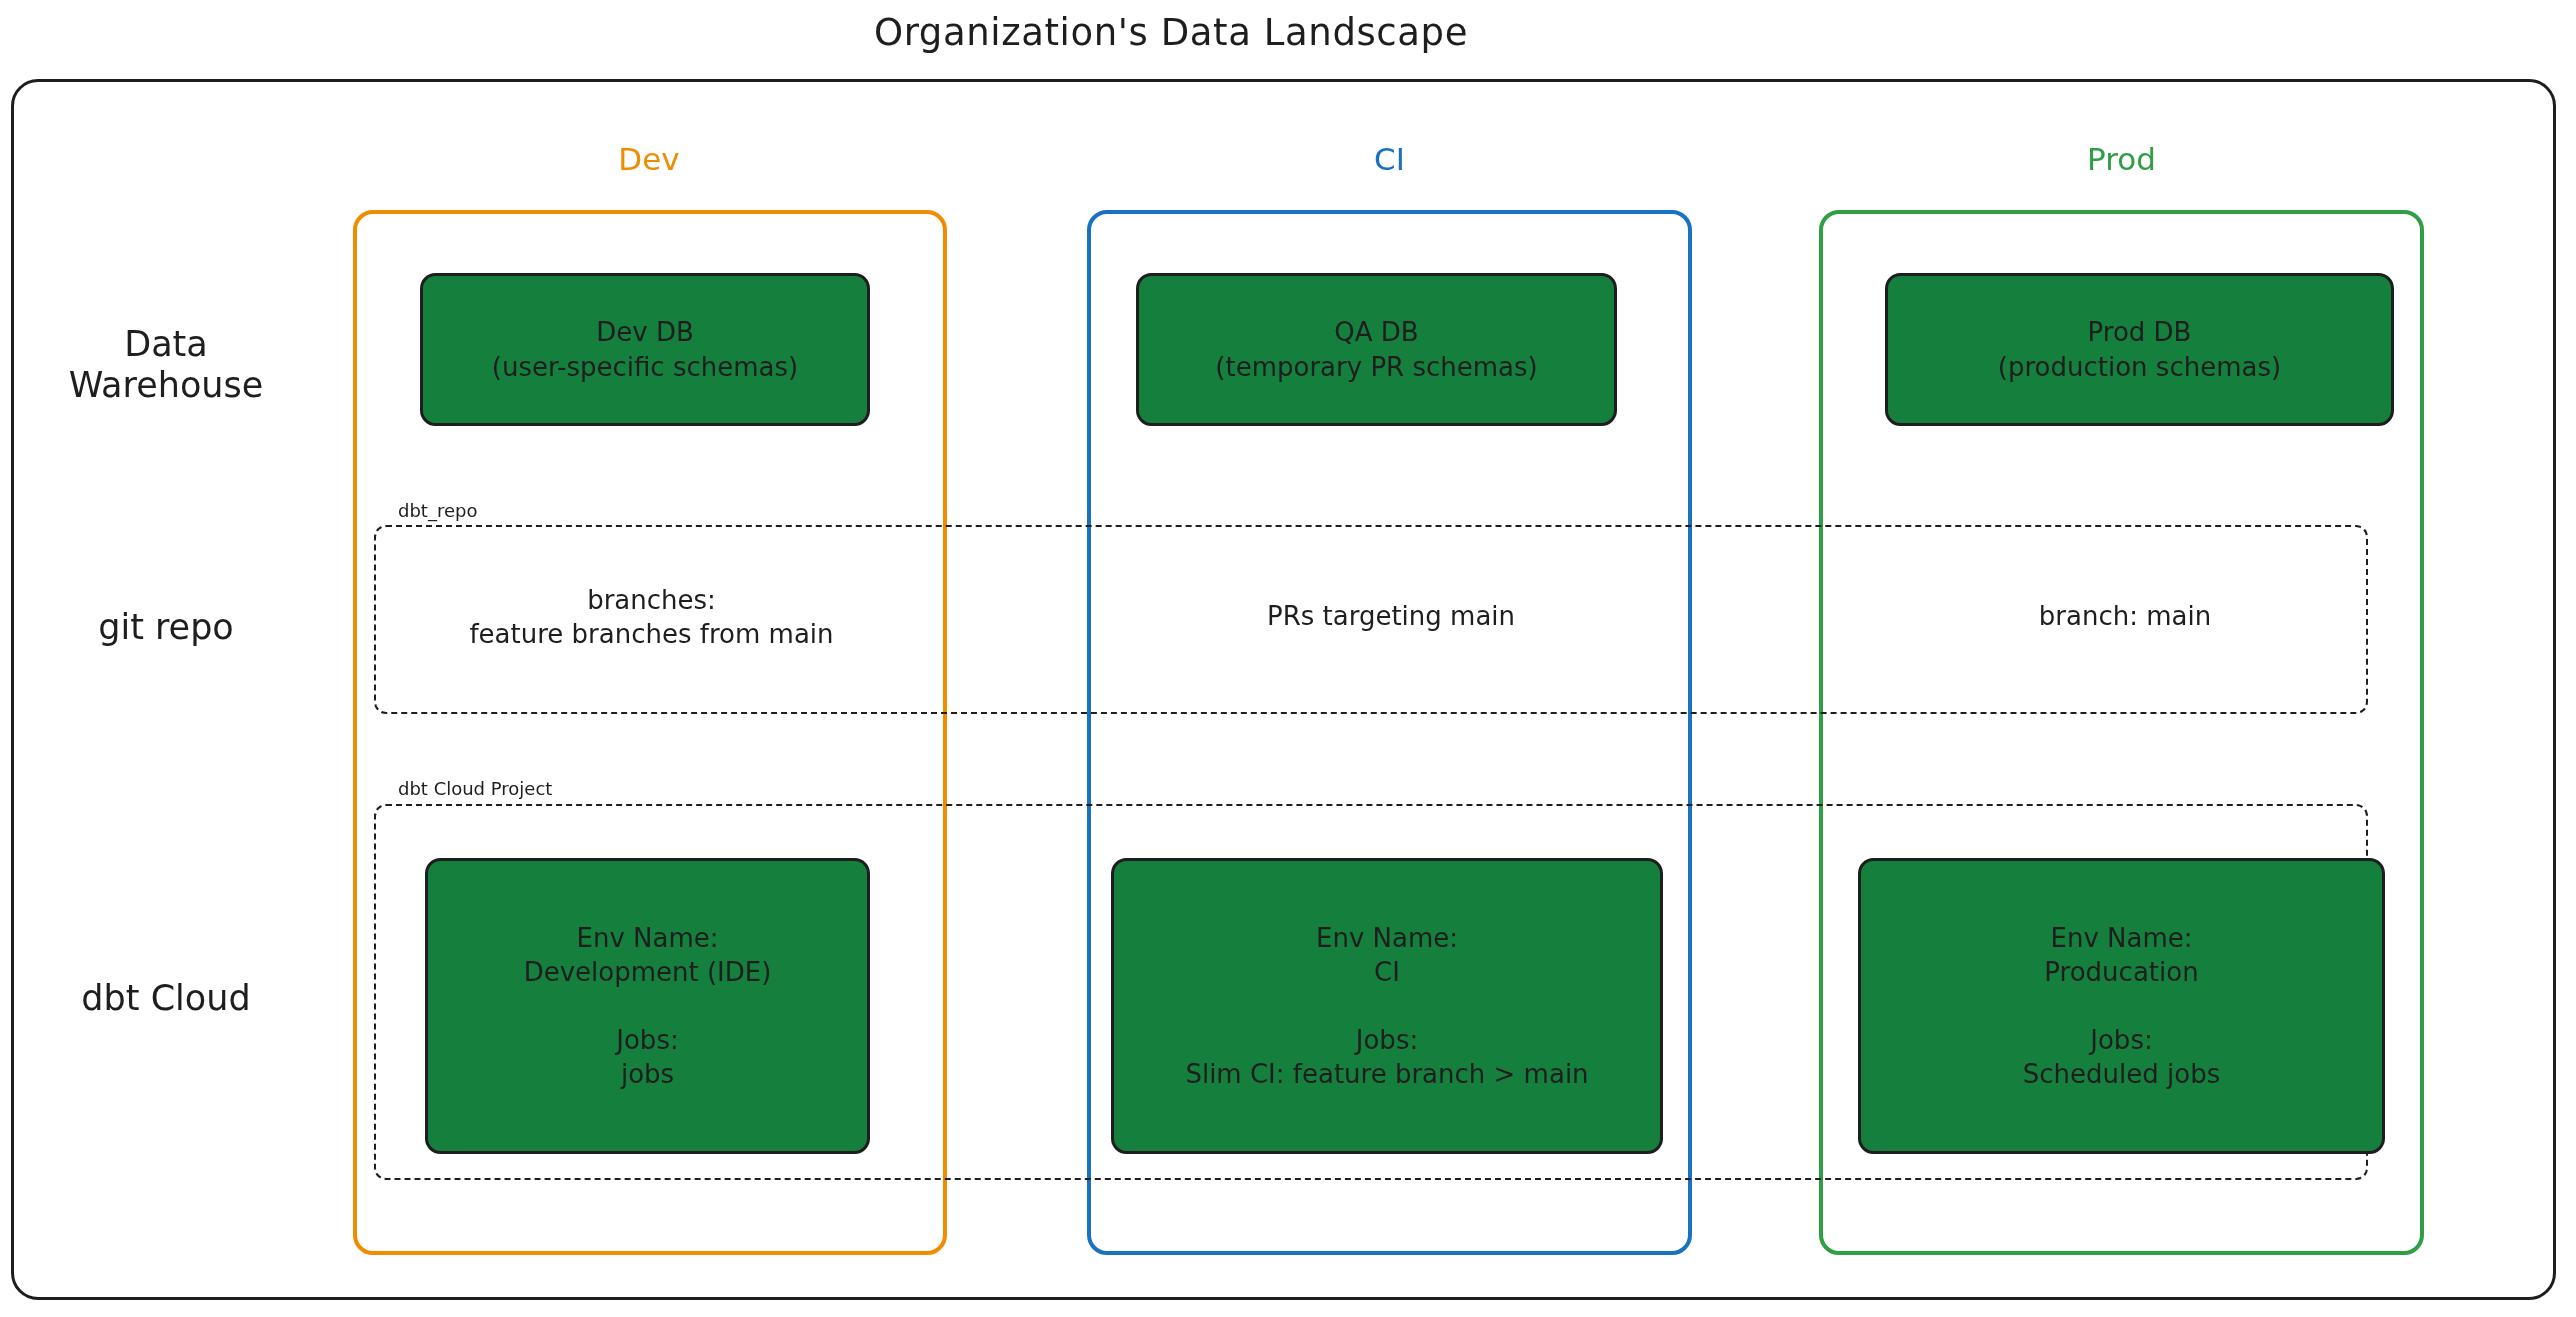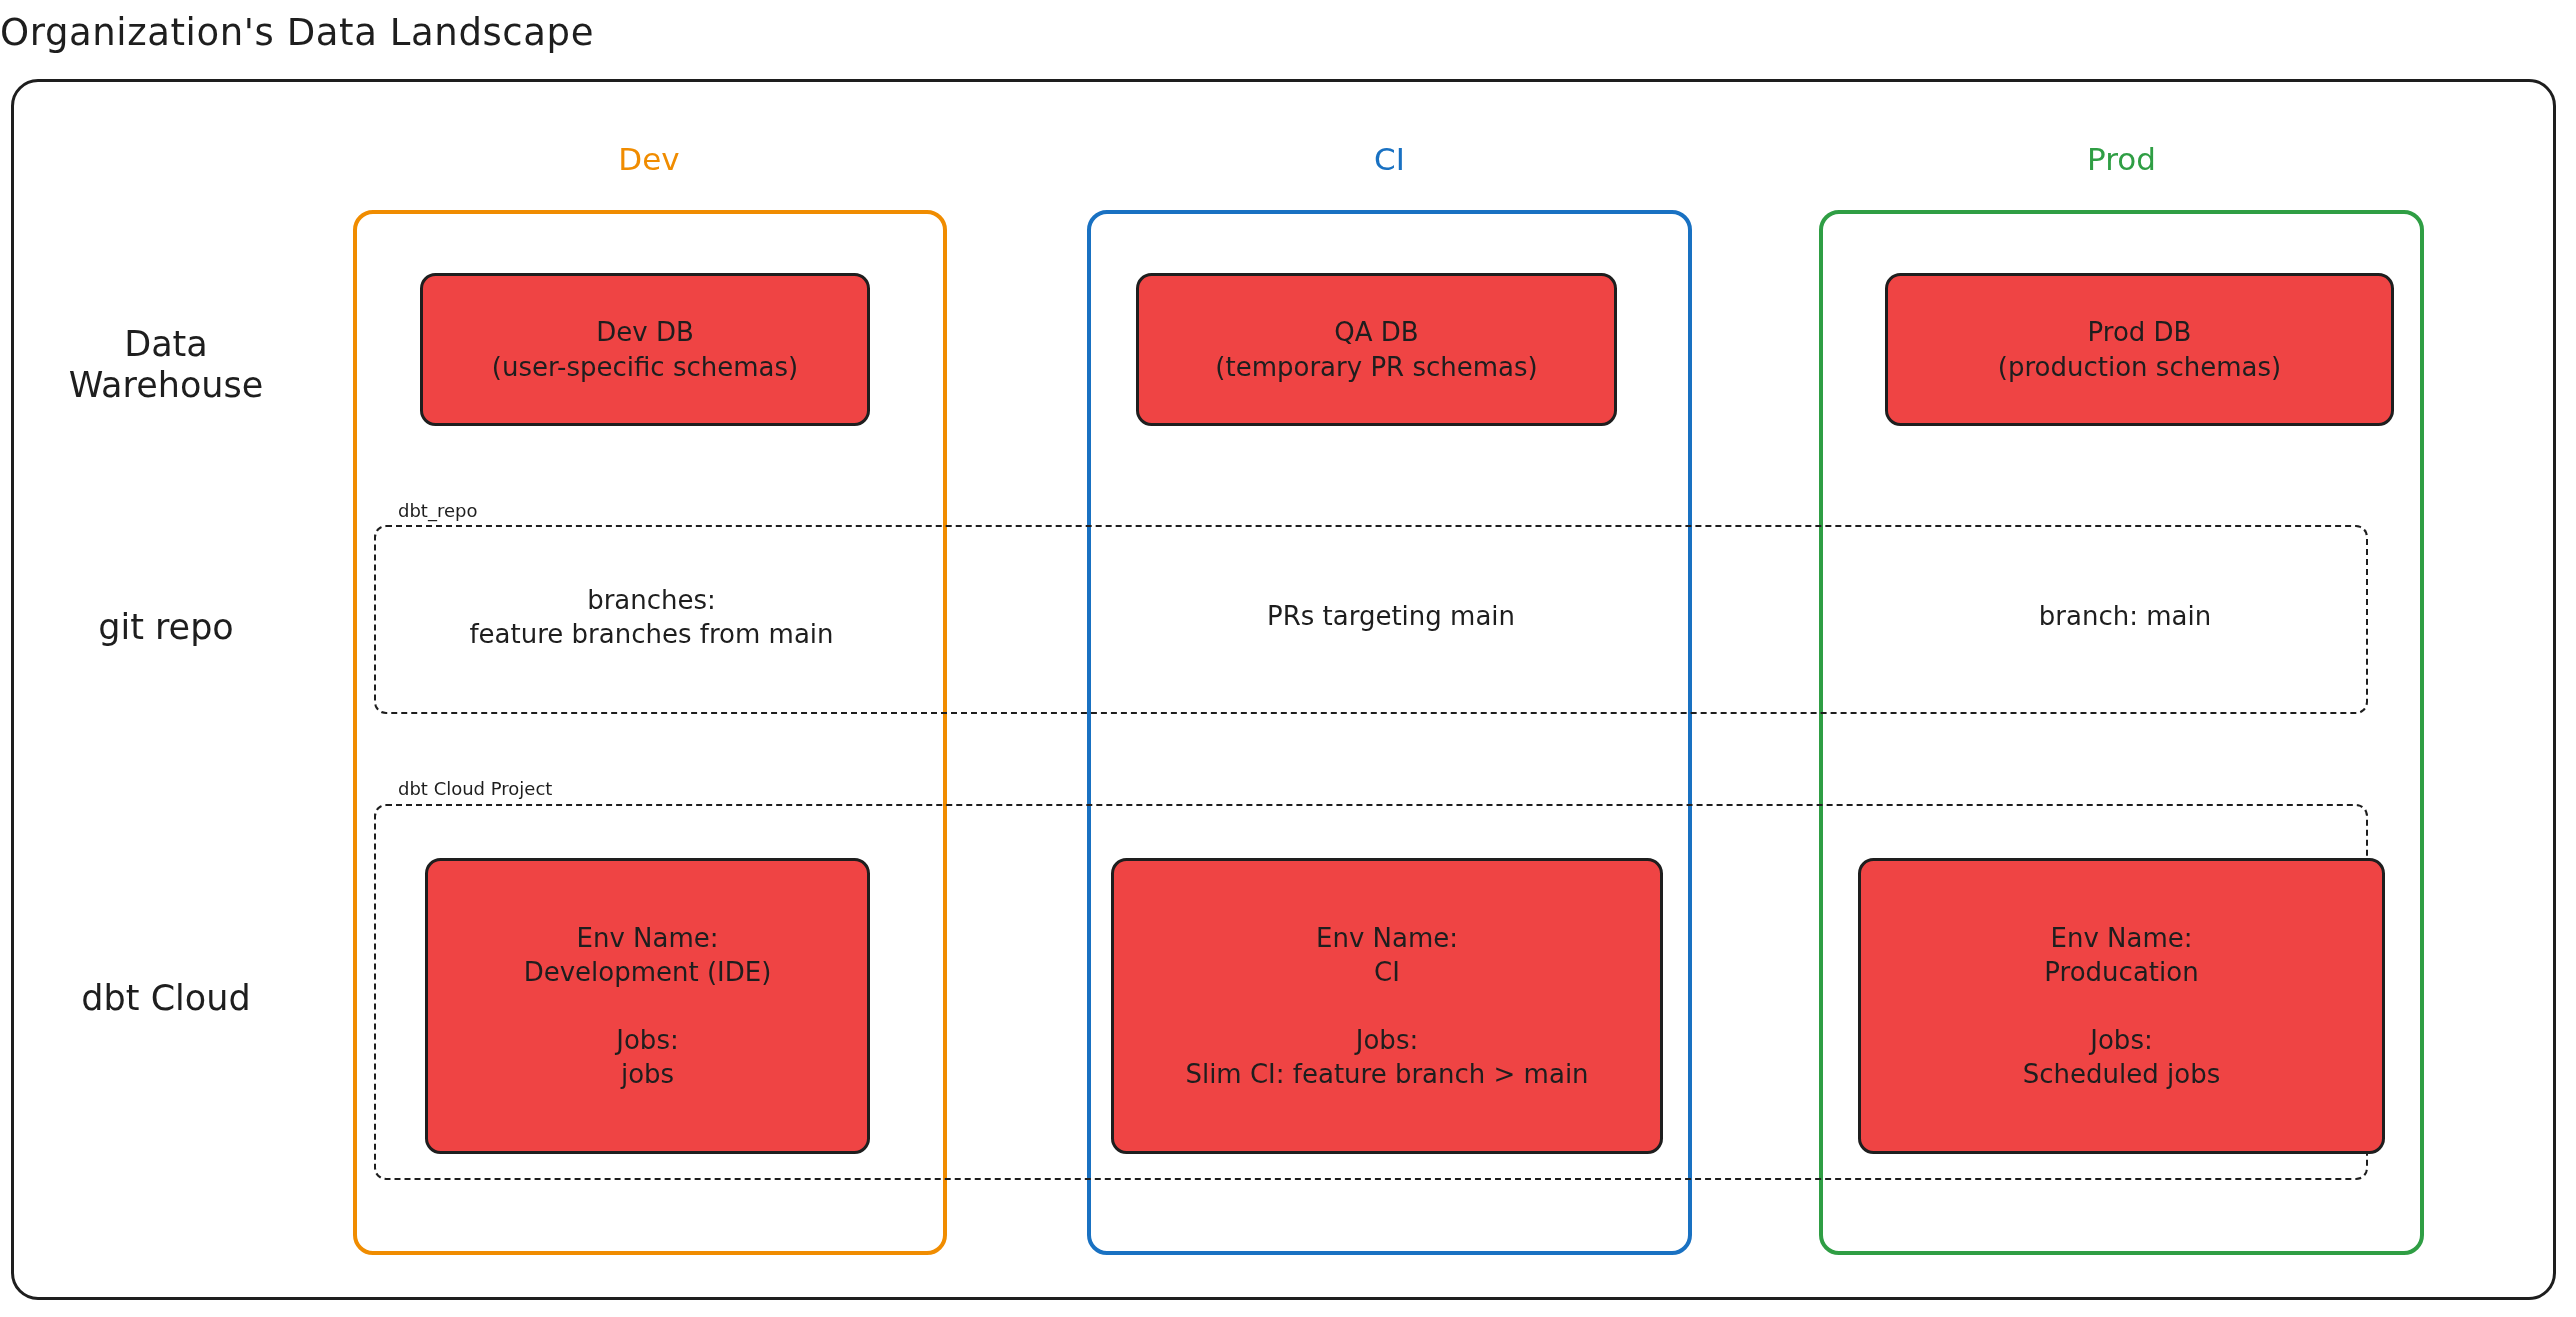--- a/index.html
+++ b/index.html
@@ -20,20 +20,21 @@
     width: 2576px;
     height: 1317px;
   }
 
   
   .diagram-title {
     position: absolute;
     left: 0;
     top: 10.7px;
     width: 2342px;
+    text-align: center;
     font-size: 37px;
     letter-spacing: 0.6px;
     color: #1e1e1e;
     font-family: "DejaVu Sans", sans-serif;
   }
 
   
   .outer-frame {
     position: absolute;
     left: 10.7px;
@@ -108,21 +109,21 @@
   }
   .dashed-group-label.repo  { left: 392px; top: 500px; }
   .dashed-group-label.cloud { left: 392px; top: 778px; }
 
   
   .node-box {
     position: absolute;
     border: 3px solid #1e1e1e;
     border-radius: 15.4px;
     box-sizing: border-box;
-    background: #ef4444;
+    background: #15803d;
     display: flex;
     flex-direction: column;
     align-items: center;
     justify-content: center;
     text-align: center;
     font-size: 26px;
     line-height: 1.32;
     color: #1e1e1e;
   }
 

